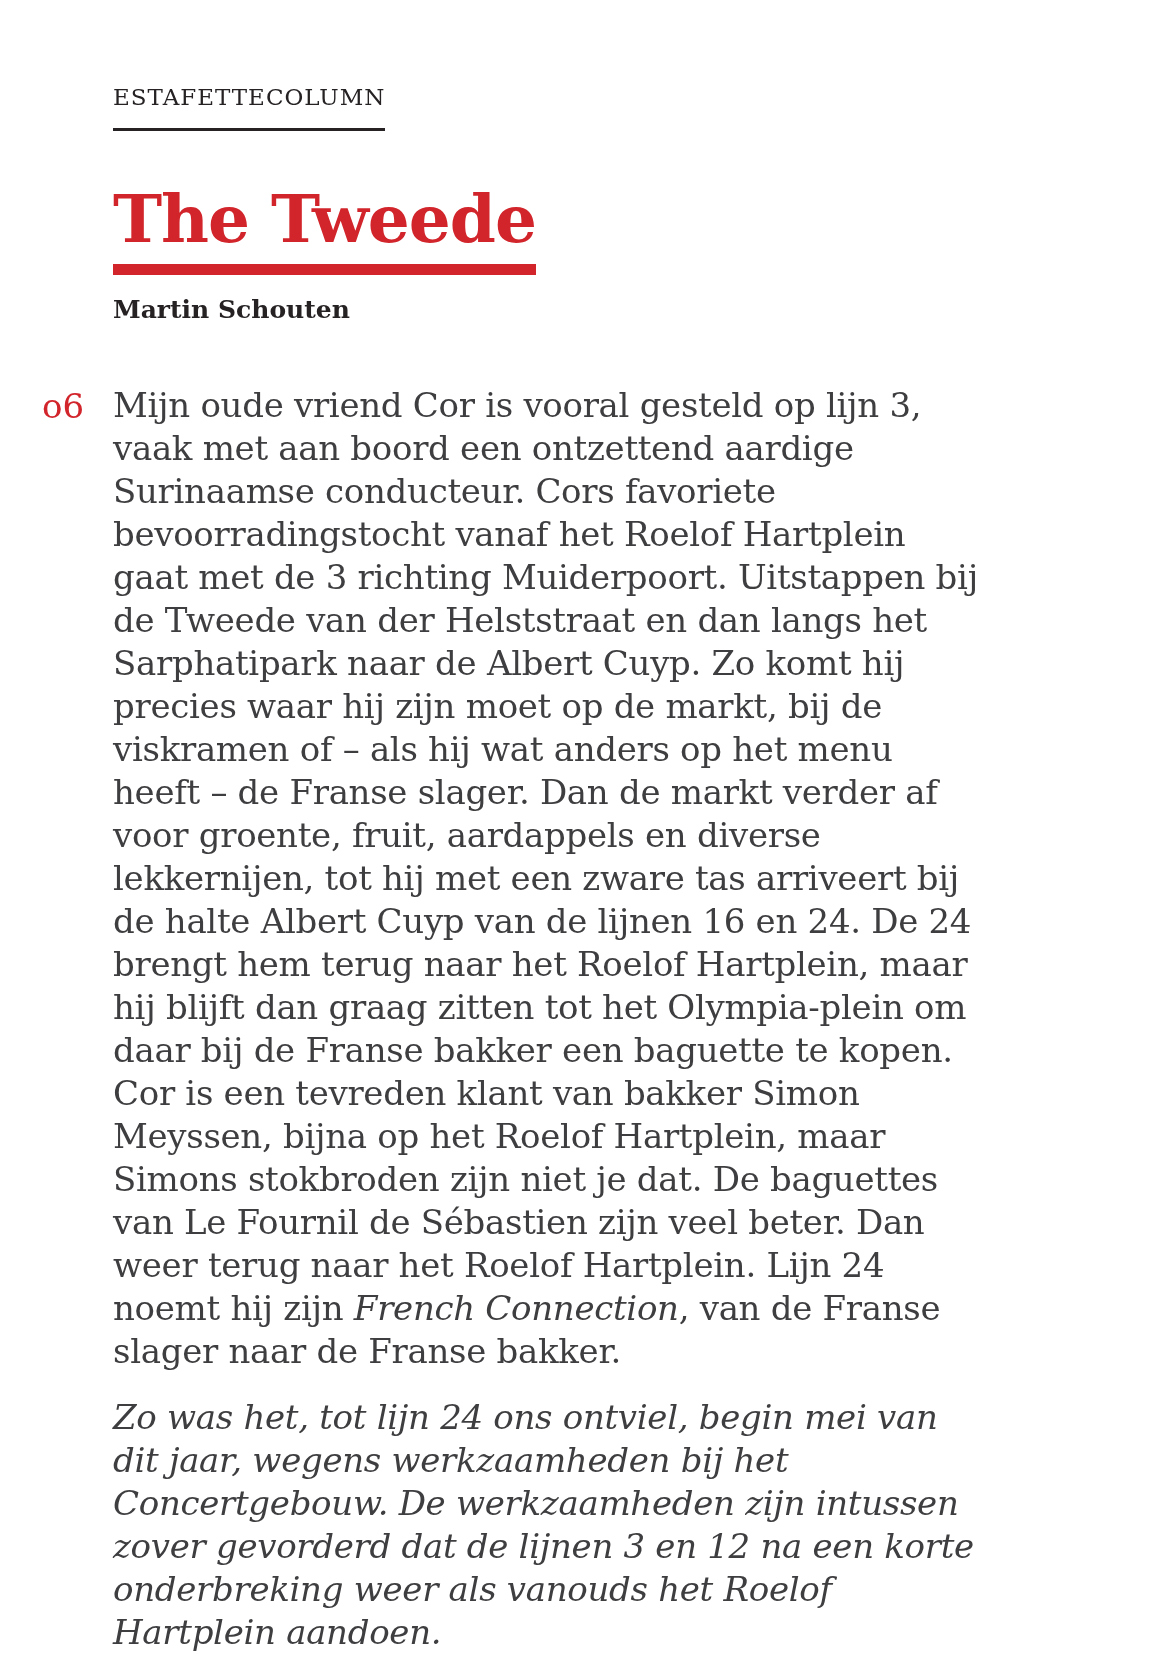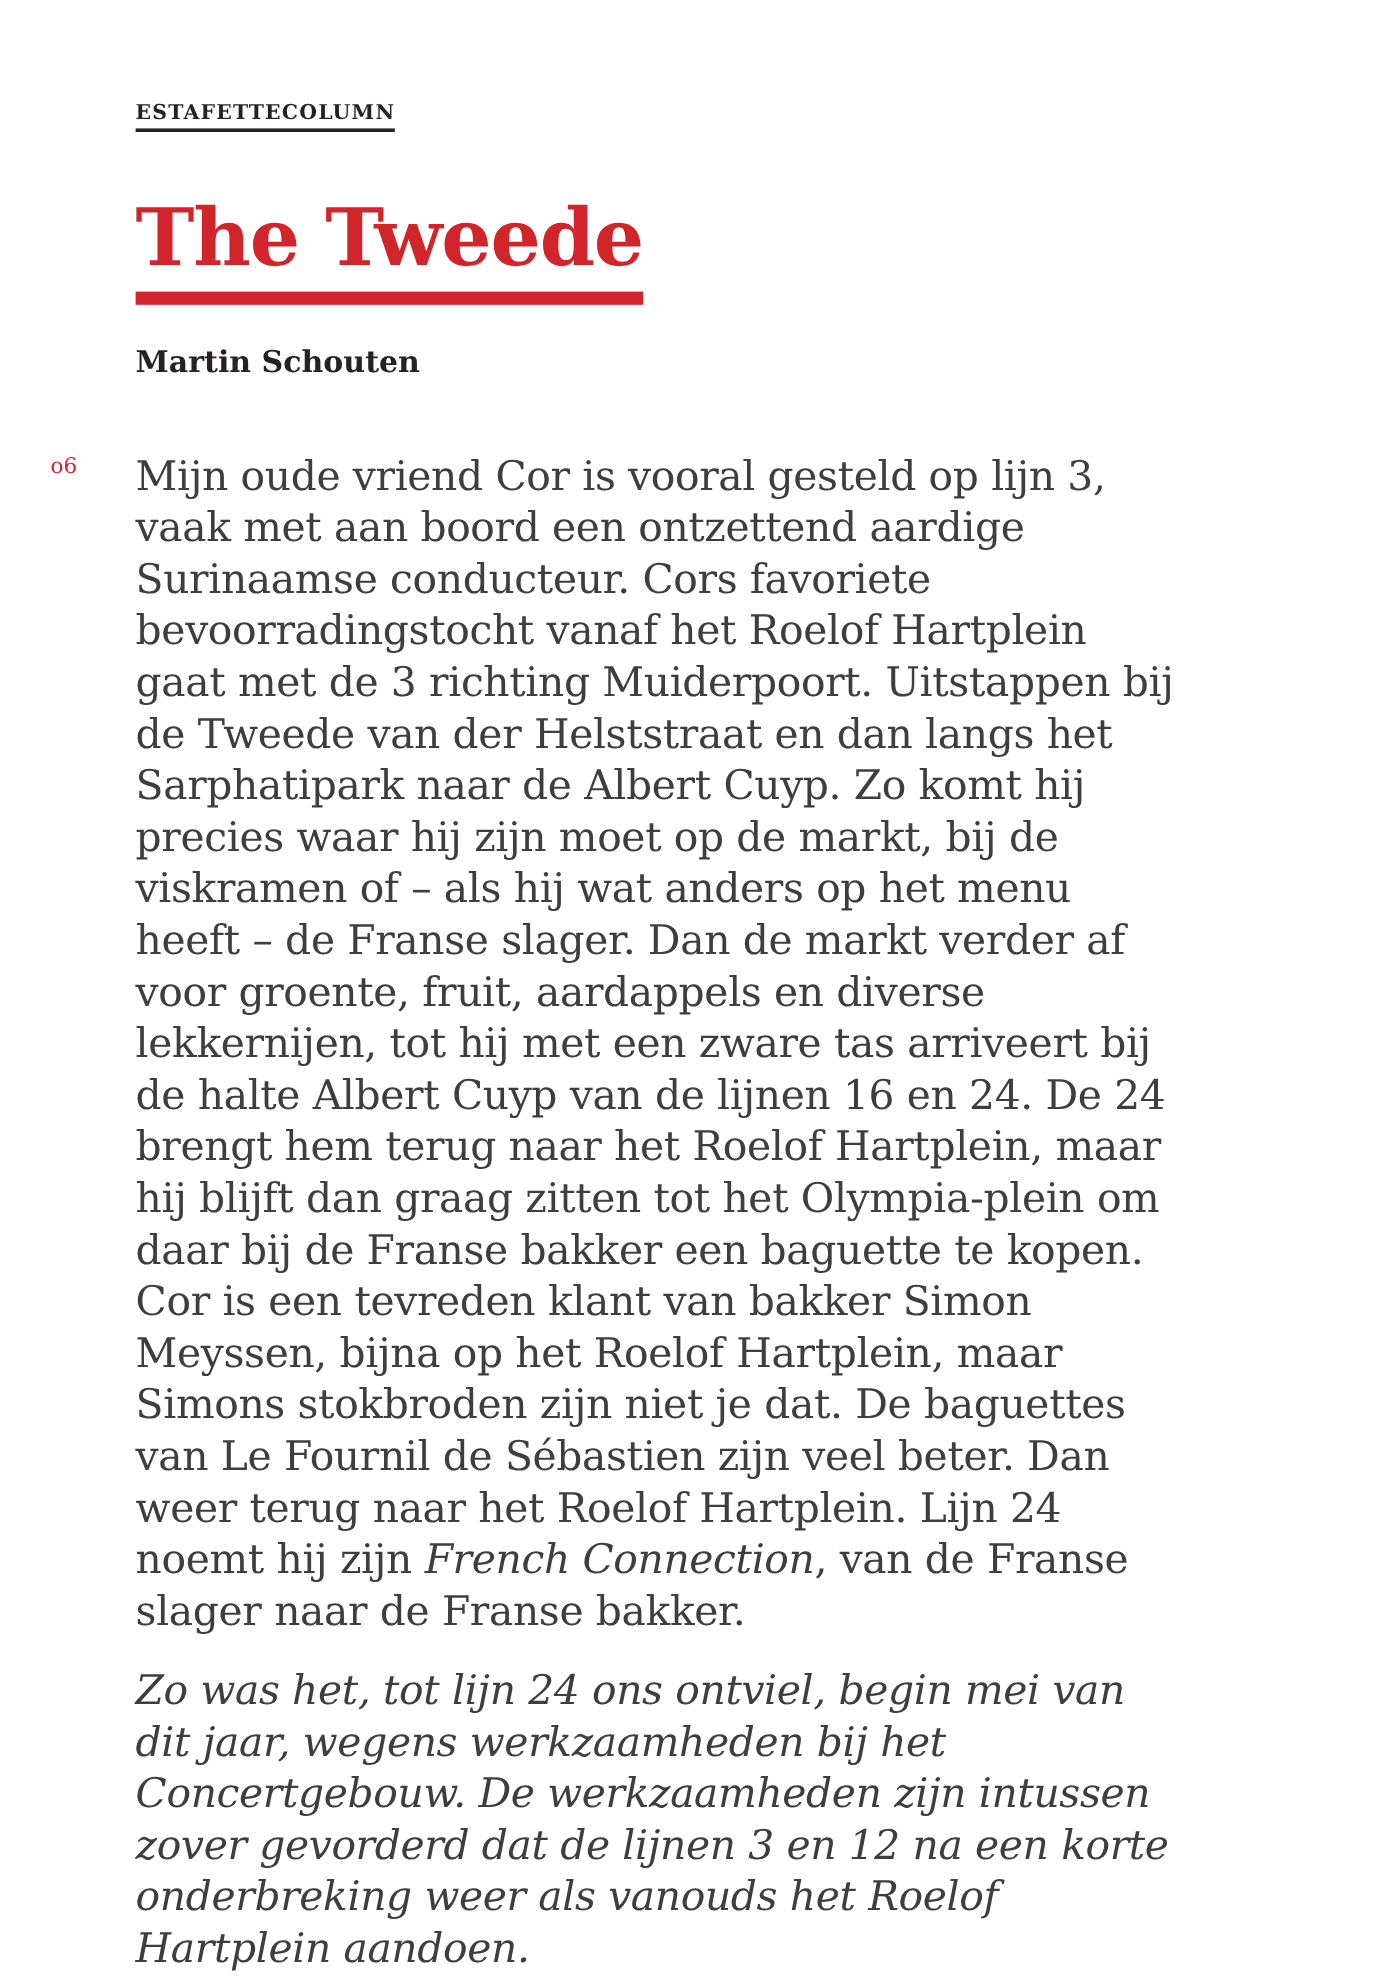--- a/index.html
+++ b/index.html
@@ -14,45 +14,45 @@
     font-family: "DejaVu Serif", serif;
   }
   .content {
     position: absolute;
     left: 113px;
     top: 84px;
     width: 880px;
   }
   .kicker {
     display: inline-block;
-    font-size: 17px;
-    font-weight: bold;
+    font-size: 23px;
+    font-weight: normal;
     letter-spacing: 1px;
     color: var(--ink);
     border-bottom: 3px solid var(--ink);
-    padding-bottom: 3px;
+    padding-bottom: 18px;
   }
   .title {
     margin-top: 55px;
     font-size: 66px;
     line-height: 1;
     font-weight: bold;
     color: var(--accent);
     letter-spacing: -1px;
   }
   .title-line {
     display: table;
     border-bottom: 11px solid var(--accent);
     padding-bottom: 12px;
     margin-bottom: 11px;
     white-space: nowrap;
   }
   .title-line:last-child { margin-bottom: 0; }
   .author {
-    margin-top: 33px;
+    margin-top: 20px;
     font-size: 25px;
     font-weight: 600;
     color: var(--ink);
   }
   .intro {
     margin-top: 72px;
     margin-left: 37px;
     width: 795px;
     font-size: 25px;
     line-height: 37px;
@@ -62,21 +62,21 @@
   }
   .body-wrap {
     position: relative;
     margin-top: 60px;
     width: 875px;
   }
   .col-num {
     position: absolute;
     left: -71px;
     top: 2px;
-    font-size: 18px;
+    font-size: 34px;
     color: var(--accent);
   }
   .body-para {
     font-size: 34px;
     line-height: 43px;
     color: var(--body-ink);
     letter-spacing: -0.3px;
   }
   .body-para + .body-para { margin-top: 23px; font-style: italic; }
   .italic { font-style: italic; }

